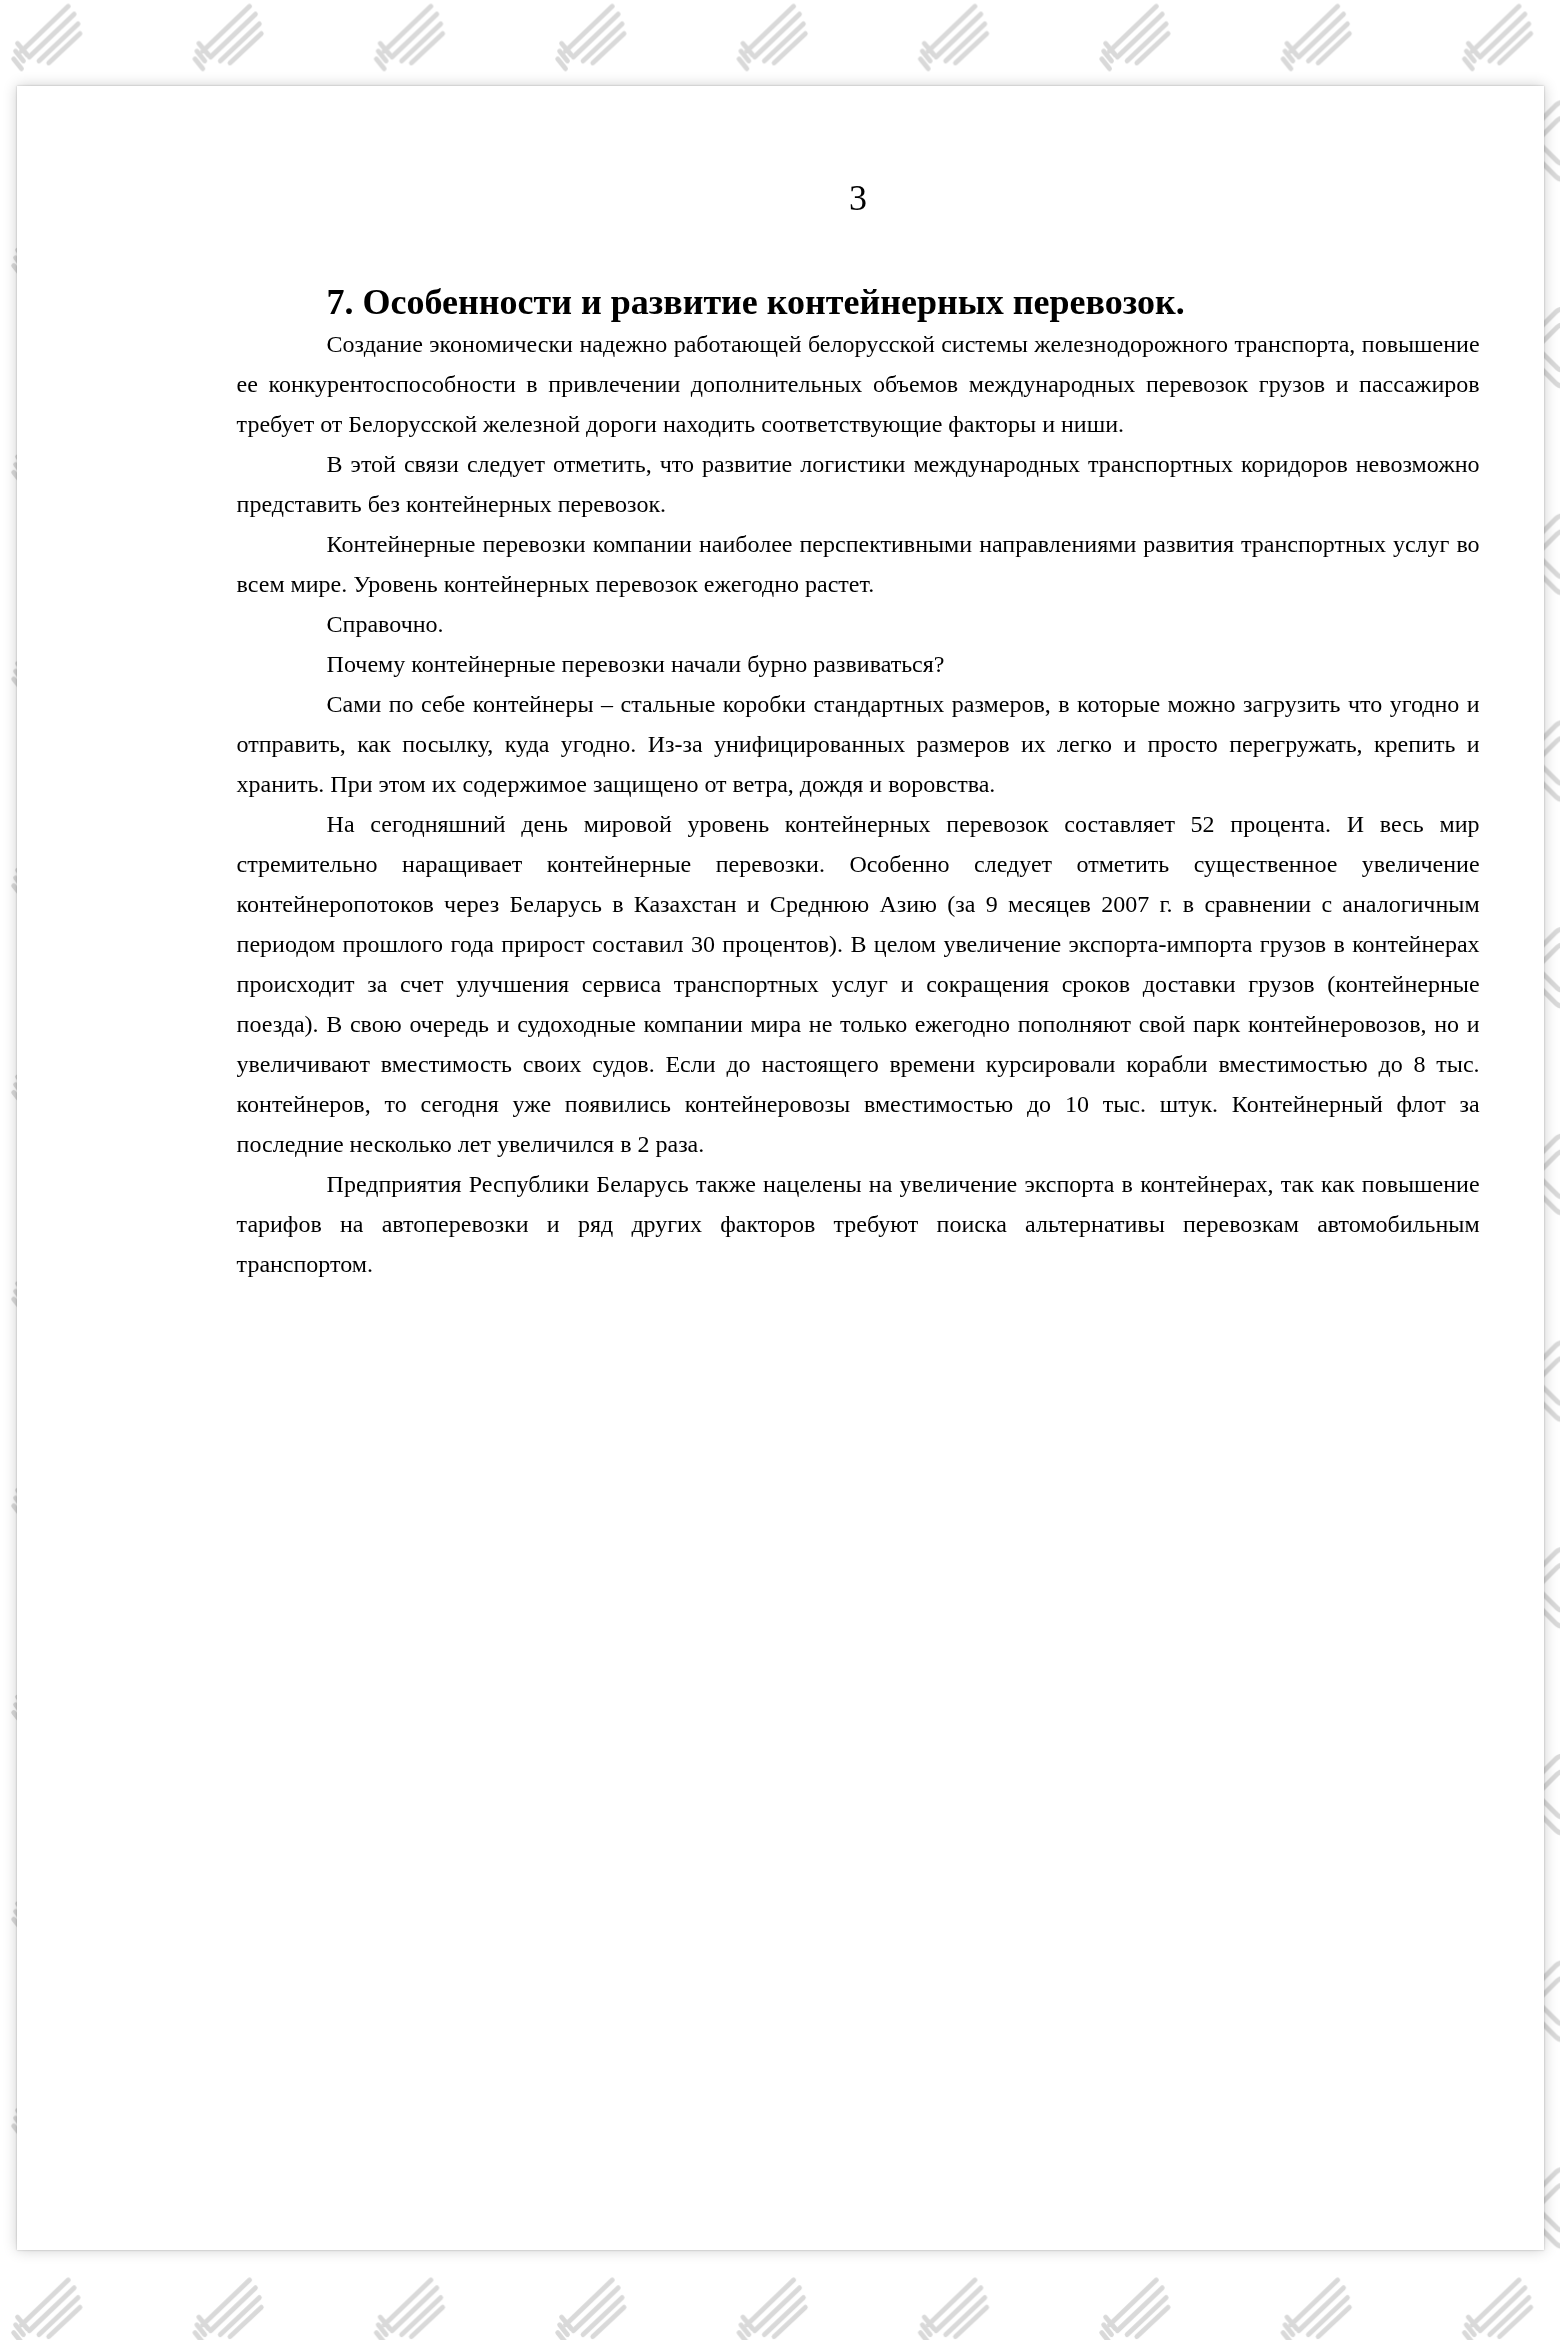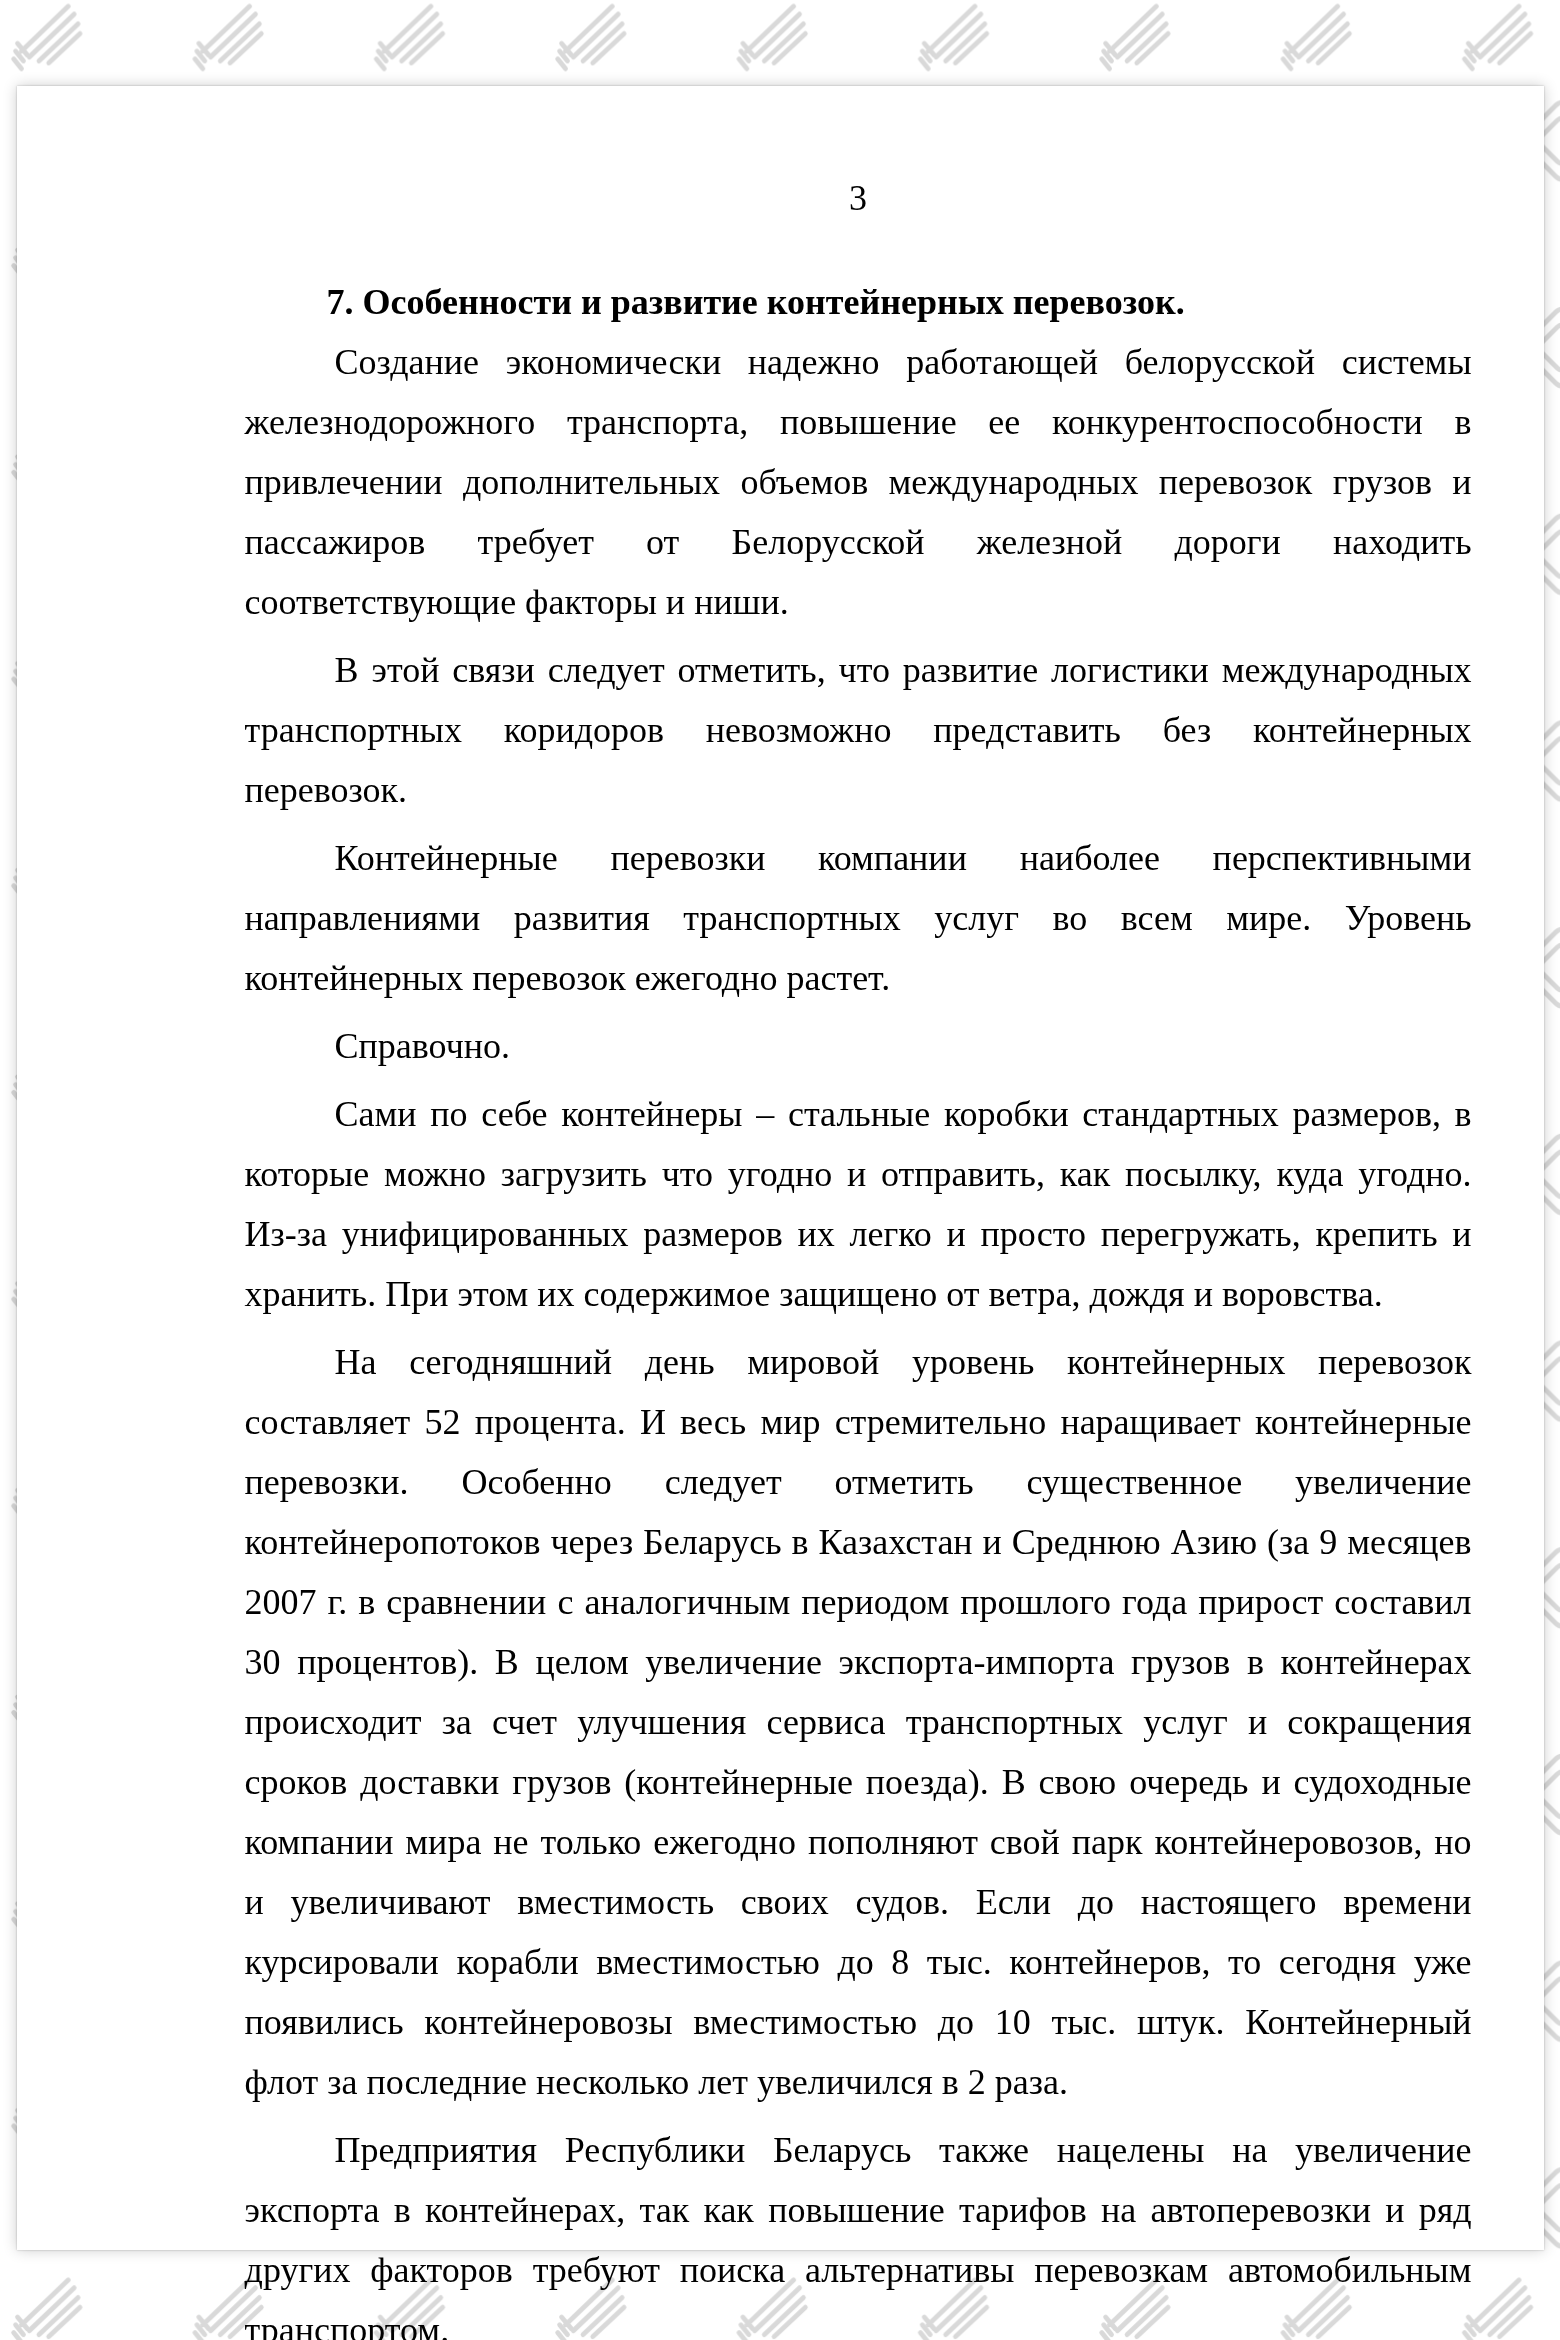--- a/index.html
+++ b/index.html
@@ -30,23 +30,23 @@
     margin-bottom: 59px;
   }
   .heading {
     font-size: 36px;
     line-height: 44px;
     font-weight: bold;
     text-indent: 90px;
     text-align: justify;
   }
   .para {
-    margin: 8px;
-    font-size: 36px;
-    line-height: 60px;
+    margin: 0;
+    font-size: 24px;
+    line-height: 40px;
     text-indent: 90px;
     text-align: justify;
   }
   .para.italic { }
   .bold { font-weight: normal; }
 </style>
 </head>
 <body>
 
 <div class="canvas">
@@ -78,20 +78,21 @@
 
   <div class="page">
     <div class="content">
       <div class="page-number">3</div>
       <div class="heading">7. Особенности и развитие контейнерных перевозок.</div>
       <div id="docBody">
           <p class="para"><span>Создание экономически надежно работающей белорусской системы железнодорожного транспорта, повышение ее конкурентоспособности в привлечении дополнительных объемов международных перевозок грузов и пассажиров требует от Белорусской железной дороги находить соответствующие факторы и ниши.</span></p>
           <p class="para"><span>В этой связи следует отметить, что развитие логистики международных транспортных коридоров невозможно представить без контейнерных перевозок.</span></p>
           <p class="para"><span>Контейнерные перевозки компании </span><span class="bold">наиболее перспективными направлениями развития транспортных услуг во всем мире.</span><span> Уровень контейнерных перевозок ежегодно растет.</span></p>
           <p class="para italic"><span>Справочно.</span></p>
+          <p class="para italic"><span>Почему контейнерные перевозки начали бурно развиваться?</span></p>
           <p class="para italic"><span>Сами по себе контейнеры – стальные коробки стандартных размеров, в которые можно загрузить что угодно и отправить, как посылку, куда угодно. Из-за унифицированных размеров их легко и просто перегружать, крепить и хранить. При этом их содержимое защищено от ветра, дождя и воровства.</span></p>
           <p class="para"><span>На сегодняшний день мировой уровень контейнерных перевозок составляет </span><span class="bold">52 процента</span><span>. И весь мир стремительно наращивает контейнерные перевозки. Особенно следует отметить существенное увеличение контейнеропотоков через Беларусь в Казахстан и Среднюю Азию (за 9 месяцев 2007 г. в сравнении с аналогичным периодом прошлого года прирост составил 30 процентов). В целом увеличение экспорта-импорта грузов в контейнерах происходит за счет улучшения сервиса транспортных услуг и сокращения сроков доставки грузов (контейнерные поезда). В свою очередь и судоходные компании мира не только ежегодно пополняют свой парк контейнеровозов, но и увеличивают вместимость своих судов. Если до настоящего времени курсировали корабли вместимостью до 8 тыс. контейнеров, то сегодня уже появились контейнеровозы вместимостью до 10 тыс. штук. Контейнерный флот за последние несколько лет увеличился в 2 раза.</span></p>
           <p class="para"><span>Предприятия Республики Беларусь также нацелены на увеличение экспорта в контейнерах, так как повышение тарифов на автоперевозки и ряд других факторов требуют поиска альтернативы перевозкам автомобильным транспортом.</span></p>
         </div>
     </div>
   </div>
 
 </div>
 
 

